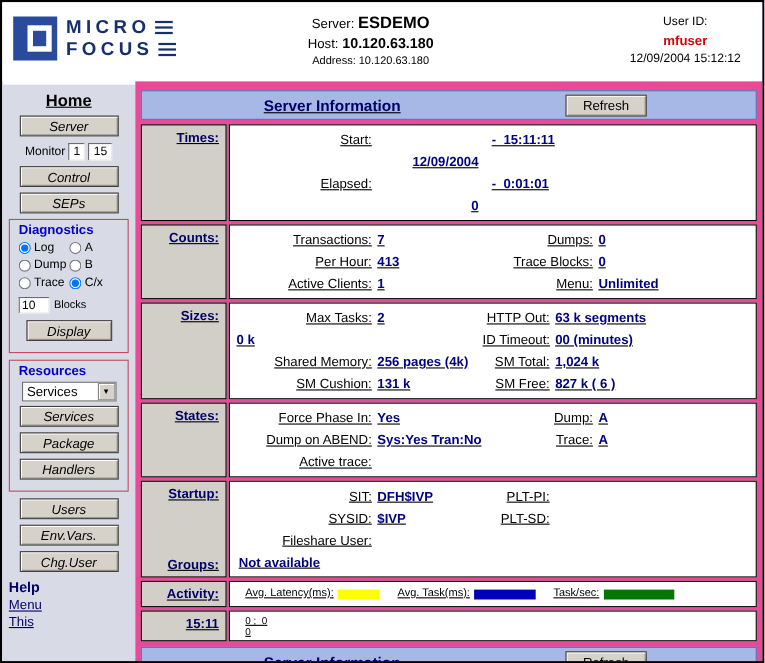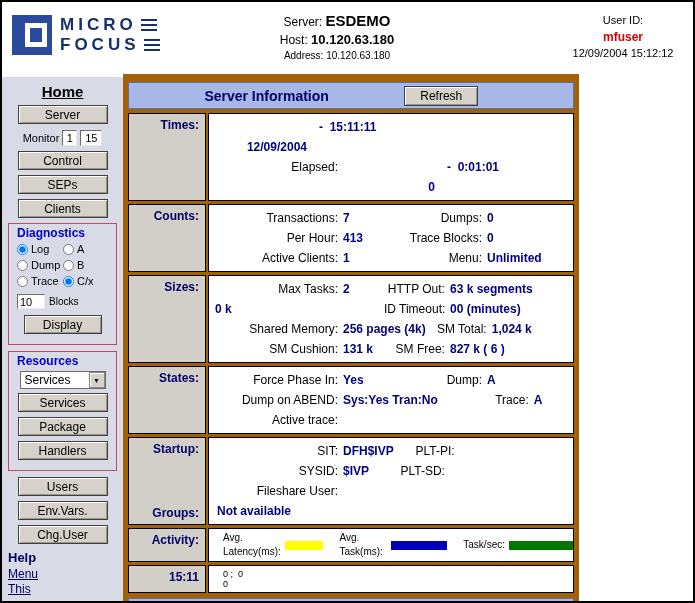--- a/index.html
+++ b/index.html
@@ -26,23 +26,23 @@
   .hdr-line3 { font-size:10px; margin-top:3px; }
   .hdr-user { position:absolute; right:10px; top:12px; text-align:center; font-size:11px; min-width:120px; }
   .hdr-userid { color:#dd0000; font-weight:bold; font-size:12px; margin:4px 0 3px; }
   
   .sidebar { position:absolute; top:75px; left:0; width:121px; height:527px; background:#d8dae6; overflow:hidden; }
   .home { text-align:center; margin:6px 0 5px; font-size:15px; font-weight:bold; }
   .home a { color:#000; text-decoration:underline; cursor:pointer; }
   .btn3d {
     background:#d6d2c9; border:1px solid #404040;
     box-shadow: inset 1px 1px 0 #ffffff, inset -1px -1px 0 #9a968e;
-    font-family:"Liberation Sans", sans-serif; font-size:12px; color:#000; cursor:pointer;
+    font-family:"Liberation Sans", sans-serif; font-size:12px; color:#000; cursor:pointer;margin-left:39px;
   }
-  .sbtn { display:block; width:90px; margin:0 auto 5px; height:19px; padding:0; }
+  .sbtn { display:block; width:90px; margin:0 auto 5px; height:19px; padding:0;font-style:italic; }
   .monitor-row { display:flex; align-items:center; justify-content:center; gap:3px; margin:0 0 5px; font-size:11px; height:17px; }
   .sunken { background:#fff; border:1px solid #6c6c6c; border-bottom-color:#e8e8e8; border-right-color:#e8e8e8; font-family:"Liberation Sans", sans-serif; }
   .mbox { height:16px; font-size:11px; text-align:center; padding:0; }
   .mbox1 { width:15px; } .mbox2 { width:22px; }
   .group-box { border:1px solid #c44a62; margin:2px 6px 6px; padding:2px 0 5px; }
   .group-title { color:#0000cc; font-weight:bold; font-size:12px; padding-left:8px; height:15px; }
   .radio-row { display:flex; align-items:center; padding-left:8px; font-size:11px; height:16px; }
   .radio-row input[type=radio] { width:11px; height:11px; margin:0 3px 0 0; flex:none; }
   .rlabel { white-space:nowrap; }
   .rl1 { width:32px; }
@@ -50,21 +50,21 @@
   .blocks-input { width:28px; height:15px; font-size:11px; padding:0 2px; }
   .blocks-label { font-size:10px; margin-left:4px; }
   .display-btn { width:78px; margin-top:5px; }
   .selectbox { width:86px; height:18px; margin:2px auto 4px; display:flex; align-items:center; background:#fff; border:1px solid #6c6c6c; cursor:pointer; }
   .sel-text { flex:1; padding-left:4px; font-size:12px; }
   .sel-arrow { width:16px; height:16px; background:#d6d2c9; border:1px solid #888;
     box-shadow: inset 1px 1px 0 #fff; display:flex; align-items:center; justify-content:center; font-size:7px; }
   .help { font-weight:bold; color:#000066; font-size:13px; margin:6px 0 2px 6px; height:15px; }
   .side-link { display:block; margin:0 0 1px 6px; color:#000066; text-decoration:underline; font-size:12px; cursor:pointer; height:14px; }
   
-  .main { position:absolute; top:72px; left:121px; width:456px; height:527px; background:#a16207; padding:8px 5px 0 5px; overflow:hidden; }
+  .main { position:absolute; top:72px; left:121px; width:570px; height:527px; background:#ec4899; padding:8px 5px 0 5px; overflow:hidden;text-decoration:underline; }
   .bluebar { height:27px; background:#a7b7e6; border:1px solid #5b6fae; display:flex; align-items:center; margin-bottom:4px; }
   .bar-title { flex:0 0 62%; text-align:center; font-size:14px; font-weight:bold; color:#000066; }
   .bar-btn { flex:1; }
   .refresh { width:74px; height:20px; }
   .row { display:flex; margin-bottom:3px; }
   .row-label { width:78px; flex:none; background:#d2cfc8; border:1px solid #000; padding:4px 6px 4px 2px;
     display:flex; flex-direction:column; align-items:flex-end; font-weight:bold; color:#000066; font-size:12px; }
   .row-label.spread { justify-content:space-between; }
   .row-content { flex:1; margin-left:2px; background:#fff; border:1px solid #000; padding:3px 6px; }
   .line { display:flex; line-height:20px; font-size:12px; white-space:nowrap; }
@@ -126,21 +126,20 @@
   <div class="sidebar">
     <div class="home"><a>Home</a></div>
     <button type="button" class="btn3d sbtn">Server</button>
     <div class="monitor-row">
       <span>Monitor</span>
       <input class="sunken mbox mbox1" value="1" style="">
       <input class="sunken mbox mbox2" value="15" style="">
     </div>
     <button type="button" class="btn3d sbtn">Control</button>
     <button type="button" class="btn3d sbtn">SEPs</button>
-    <button type="button" class="btn3d sbtn">Clients</button>
 
     <div class="group-box">
       <div class="group-title">Diagnostics</div>
       <div class="radio-row">
         <input type="radio" name="diagtype" checked="" style="">
         <span class="rlabel rl1">Log</span>
         <input type="radio" name="diaglevel" style="">
         <span class="rlabel">A</span>
       </div>
       <div class="radio-row">
@@ -188,20 +187,21 @@
       <div class="bar-title">Server Information</div>
       <div class="bar-btn"><button type="button" class="btn3d refresh">Refresh</button></div>
     </div>
 
     <div class="row">
       <div class="row-label">
           <span>Times:</span>
         </div>
       <div class="row-content">
         <div class="line">
+          <span class="plabel w128">Start:</span>
           <span class="va">12/09/2004</span>
           <span class="vb">-  15:11:11</span>
         </div>
         <div class="line">
           <span class="plabel w128">Elapsed:</span>
           <span class="va">0</span>
           <span class="vb">-  0:01:01</span>
         </div>
       </div>
     </div>

